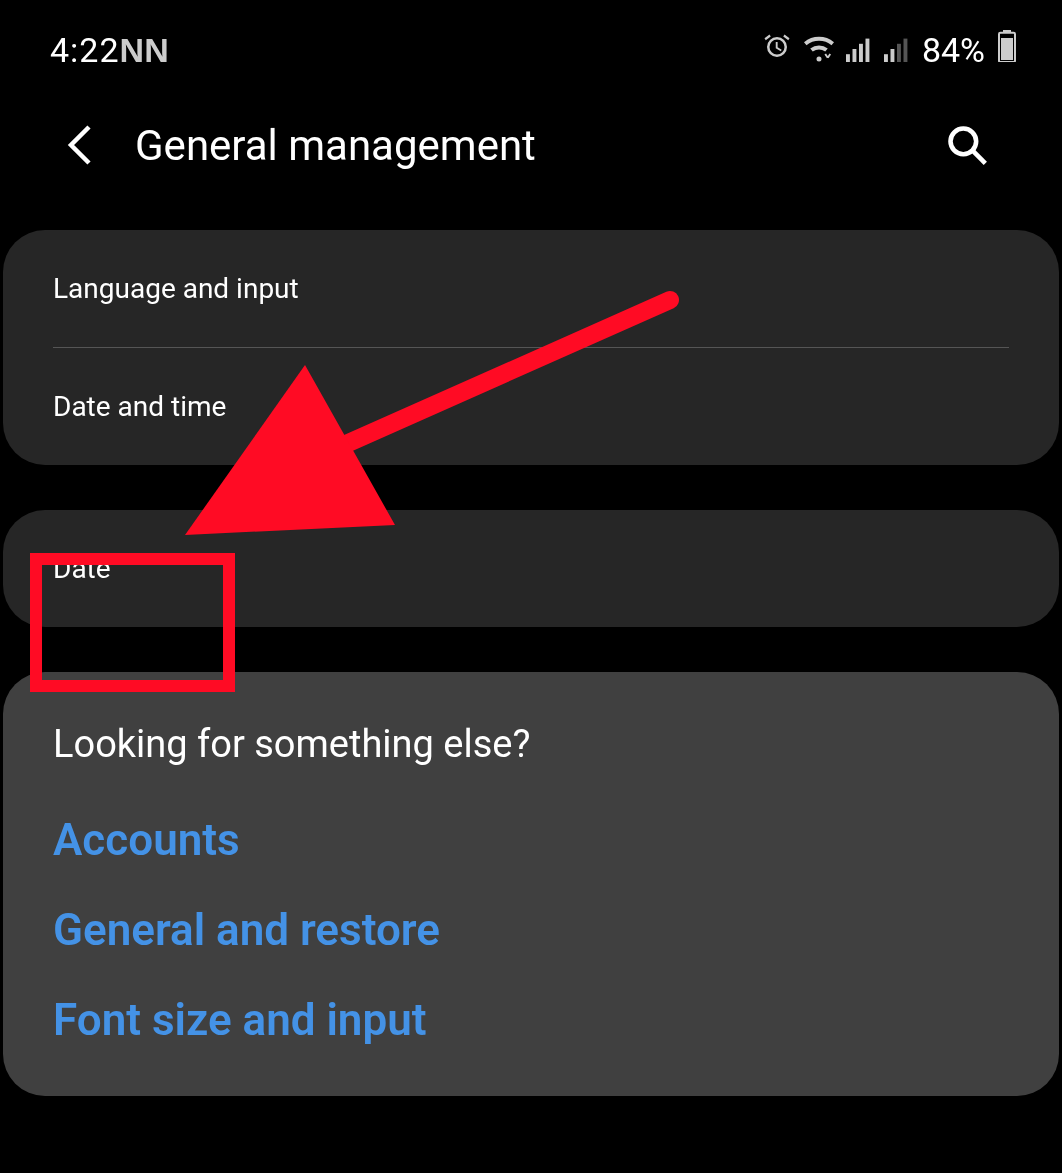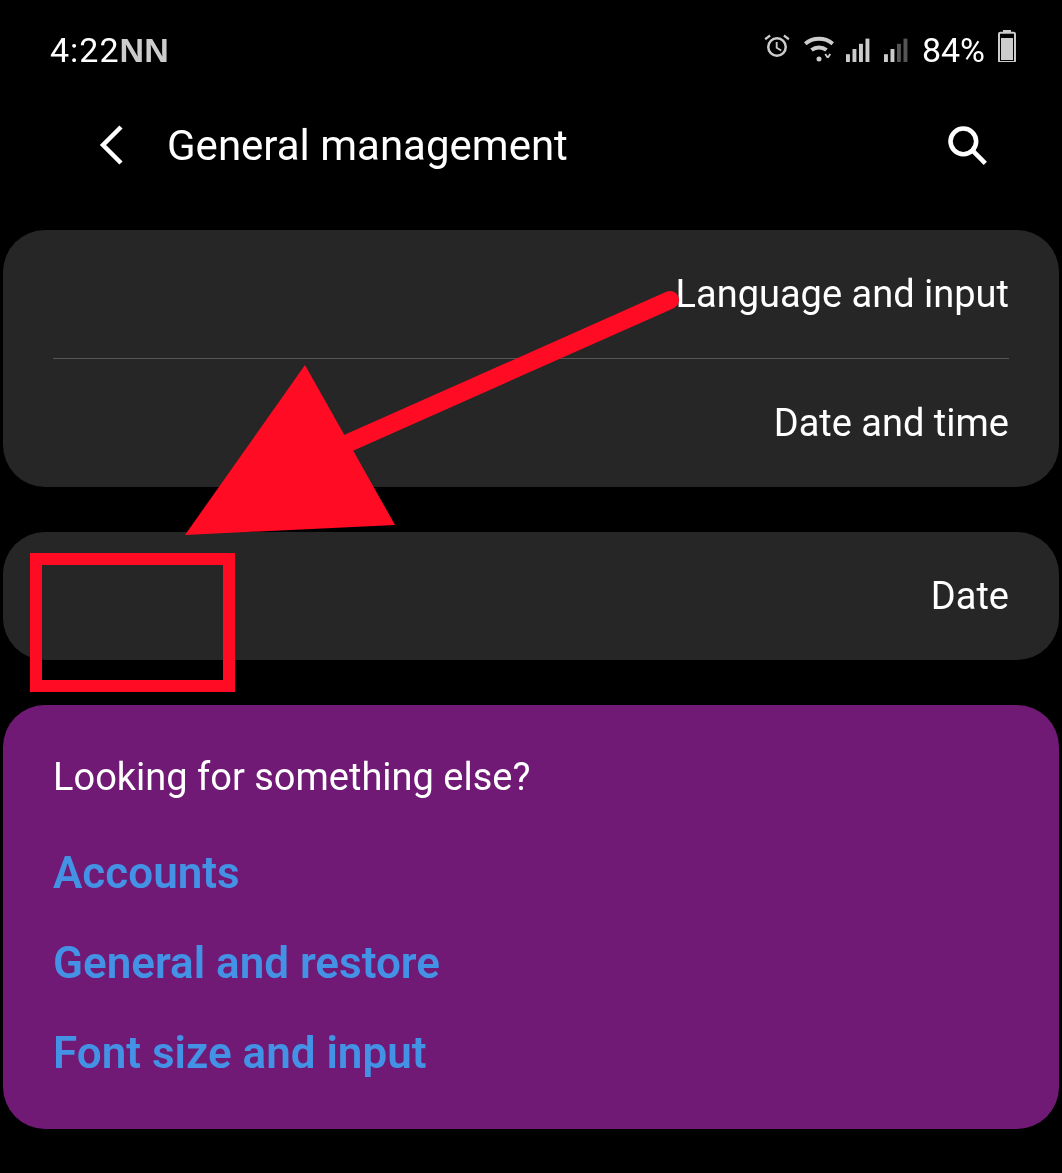--- a/index.html
+++ b/index.html
@@ -43,21 +43,20 @@
       color: #cccccc;
       font-family: Arial, sans-serif;
     }
     .battery-pct {
       font-size: 34px;
     }
     .header {
       display: flex;
       align-items: center;
       padding: 40px 40px 60px 55px;
-      margin-left: 32px;
     }
     .back-btn {
       width: 50px;
       height: 50px;
       display: flex;
       align-items: center;
       justify-content: center;
       margin-right: 30px;
     }
     .page-title {
@@ -73,31 +72,30 @@
       justify-content: center;
       margin-right: 30px;
     }
     .card {
       background: #262626;
       border-radius: 42px;
       margin: 0 3px 45px 3px;
     }
     .list-item {
       padding: 42px 50px;
-      font-size: 38px;
+      font-size: 28px;
       font-weight: 400;
-      text-align: right;
     }
     .divider {
       height: 1px;
       background: #555555;
       margin: 0 50px;
     }
     .card-blue {
-      background: #701a75;
+      background: #404040;
       border-radius: 42px;
       margin: 0 3px;
       padding: 50px 50px 50px 50px;
     }
     .blue-title {
       font-size: 38px;
       margin-bottom: 48px;
     }
     .blue-link {
       color: #4492e6;

